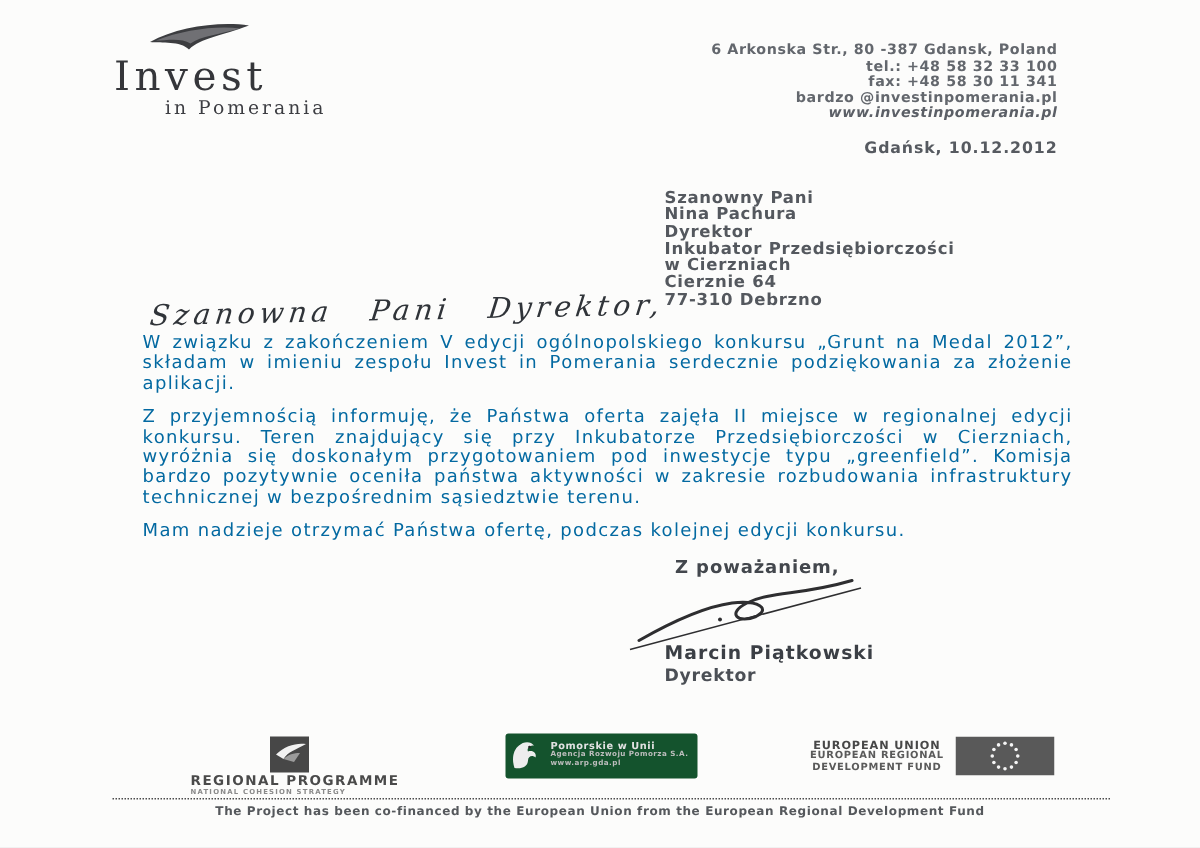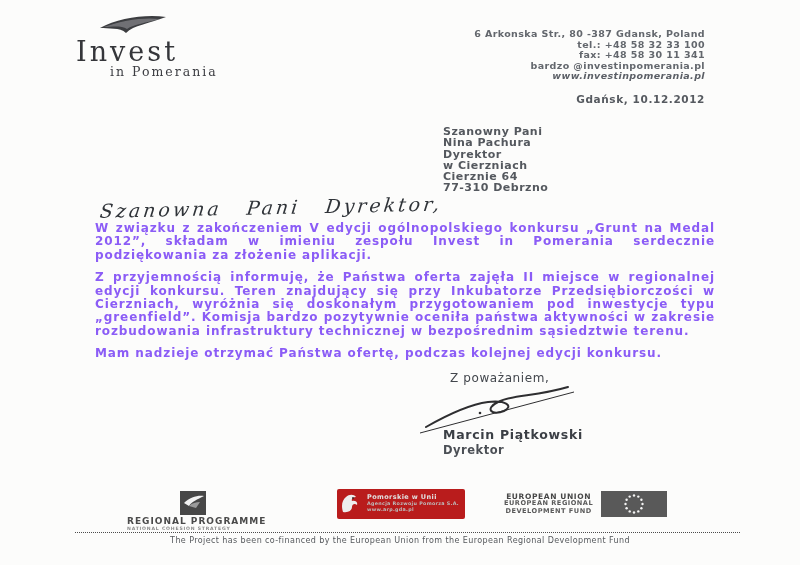--- a/index.html
+++ b/index.html
@@ -44,55 +44,55 @@
     font-family:"DejaVu Serif","Liberation Serif",serif;
     font-style:italic;font-size:19px;color:#303439;
     letter-spacing:3px;word-spacing:16px;
     transform:rotate(-1.2deg) skewX(-8deg);
     white-space:nowrap;
   }
   
   .letter-body{position:absolute;left:95px;top:222px;width:620px;}
   .letter-body p{
     margin:0 0 9px 0;
-    font-size:12px;font-weight:700;line-height:13.4px;
-    letter-spacing:.9px;text-align:justify;color:#8b5cf6;
+    font-size:12px;font-weight:400;line-height:13.4px;
+    letter-spacing:.9px;text-align:justify;color:#0369a1;
   }
   
   .salutation{
     position:absolute;left:450px;top:371px;
-    font-size:12px;font-weight:400;letter-spacing:.6px;color:#43474d;
+    font-size:12px;font-weight:700;letter-spacing:.6px;color:#43474d;
   }
   .signature{position:absolute;left:418px;top:383px;}
   .signer{position:absolute;left:443px;top:428px;line-height:14.5px;}
   .signer .name{font-size:12.5px;font-weight:700;letter-spacing:.7px;color:#3b3f45;}
   .signer .role,.signer .org{font-size:11.5px;font-weight:600;letter-spacing:.5px;color:#4b4f55;}
   
   .f-left{position:absolute;left:120px;top:490px;display:flex;align-items:center;flex-direction:column;}
   .f-left .txt{margin-left:7px;}
   .f-left .t1{font-size:9px;font-weight:700;letter-spacing:1px;color:#4a4a4a;line-height:10px;}
   .f-left .t2{font-size:4.6px;font-weight:700;letter-spacing:.8px;color:#8a8a8a;line-height:6px;}
   .f-mid{
     position:absolute;left:337px;top:489px;width:128px;height:30px;
-    background:#b91c1c;border-radius:2px;display:flex;align-items:center;
+    background:#14532d;border-radius:2px;display:flex;align-items:center;
   }
   .f-mid .txt{margin-left:4px;line-height:6.5px;}
   .f-mid .t1{font-size:6.5px;font-weight:700;color:#e2e2e2;letter-spacing:.4px;}
   .f-mid .t2,.f-mid .t3{font-size:4.8px;font-weight:600;color:#bdbdbd;letter-spacing:.3px;}
-  .f-eu{position:absolute;left:504px;top:491px;display:flex;align-items:center;}
+  .f-eu{position:absolute;left:540px;top:491px;display:flex;align-items:center;}
   .f-eu .txt{text-align:center;line-height:7.5px;margin-right:8px;}
   .f-eu .t1{font-size:7.5px;font-weight:700;letter-spacing:.6px;color:#474747;}
   .f-eu .t2{font-size:6.6px;font-weight:600;letter-spacing:.5px;color:#5a5a5a;}
   .divider{
     position:absolute;left:75px;top:532px;width:665px;height:0;
     border-top:1.5px dotted #4c4c4c;
   }
   .f-note{
     position:absolute;left:0;top:536px;width:800px;text-align:center;
-    font-size:8px;font-weight:400;letter-spacing:.4px;color:#55585c;
+    font-size:8px;font-weight:700;letter-spacing:.4px;color:#55585c;
   }
 </style>
 </head>
 <body>
 
 <div class="page">
 
   <div class="logo">
     <svg width="70" height="26" viewBox="0 0 70 26">
       <path d="M2,14 C20,4 48,0 68,3 C50,10 36,11 28,19 C22,13 10,15 2,14 Z" fill="#3c3d40"></path>
@@ -109,20 +109,21 @@
     <div>bardzo @investinpomerania.pl</div>
     <div class="web">www.investinpomerania.pl</div>
   </div>
 
   <div class="dateline">Gdańsk, 10.12.2012</div>
 
   <div class="recipient">
     <div>Szanowny Pani</div>
     <div>Nina Pachura</div>
     <div>Dyrektor</div>
+    <div>Inkubator Przedsiębiorczości</div>
     <div>w Cierzniach</div>
     <div>Cierznie 64</div>
     <div>77-310 Debrzno</div>
   </div>
 
   <div class="handwriting">Szanowna Pani Dyrektor,</div>
 
   <div class="letter-body">
     <p>W związku z zakończeniem V edycji ogólnopolskiego konkursu „Grunt na Medal 2012”, składam w imieniu zespołu Invest in Pomerania serdecznie podziękowania za złożenie aplikacji.</p>
     <p>Z przyjemnością informuję, że Państwa oferta zajęła II miejsce w regionalnej edycji konkursu. Teren znajdujący się przy Inkubatorze Przedsiębiorczości w Cierzniach, wyróżnia się doskonałym przygotowaniem pod inwestycje typu „greenfield”. Komisja bardzo pozytywnie oceniła państwa aktywności w zakresie rozbudowania infrastruktury technicznej w bezpośrednim sąsiedztwie terenu.</p>

